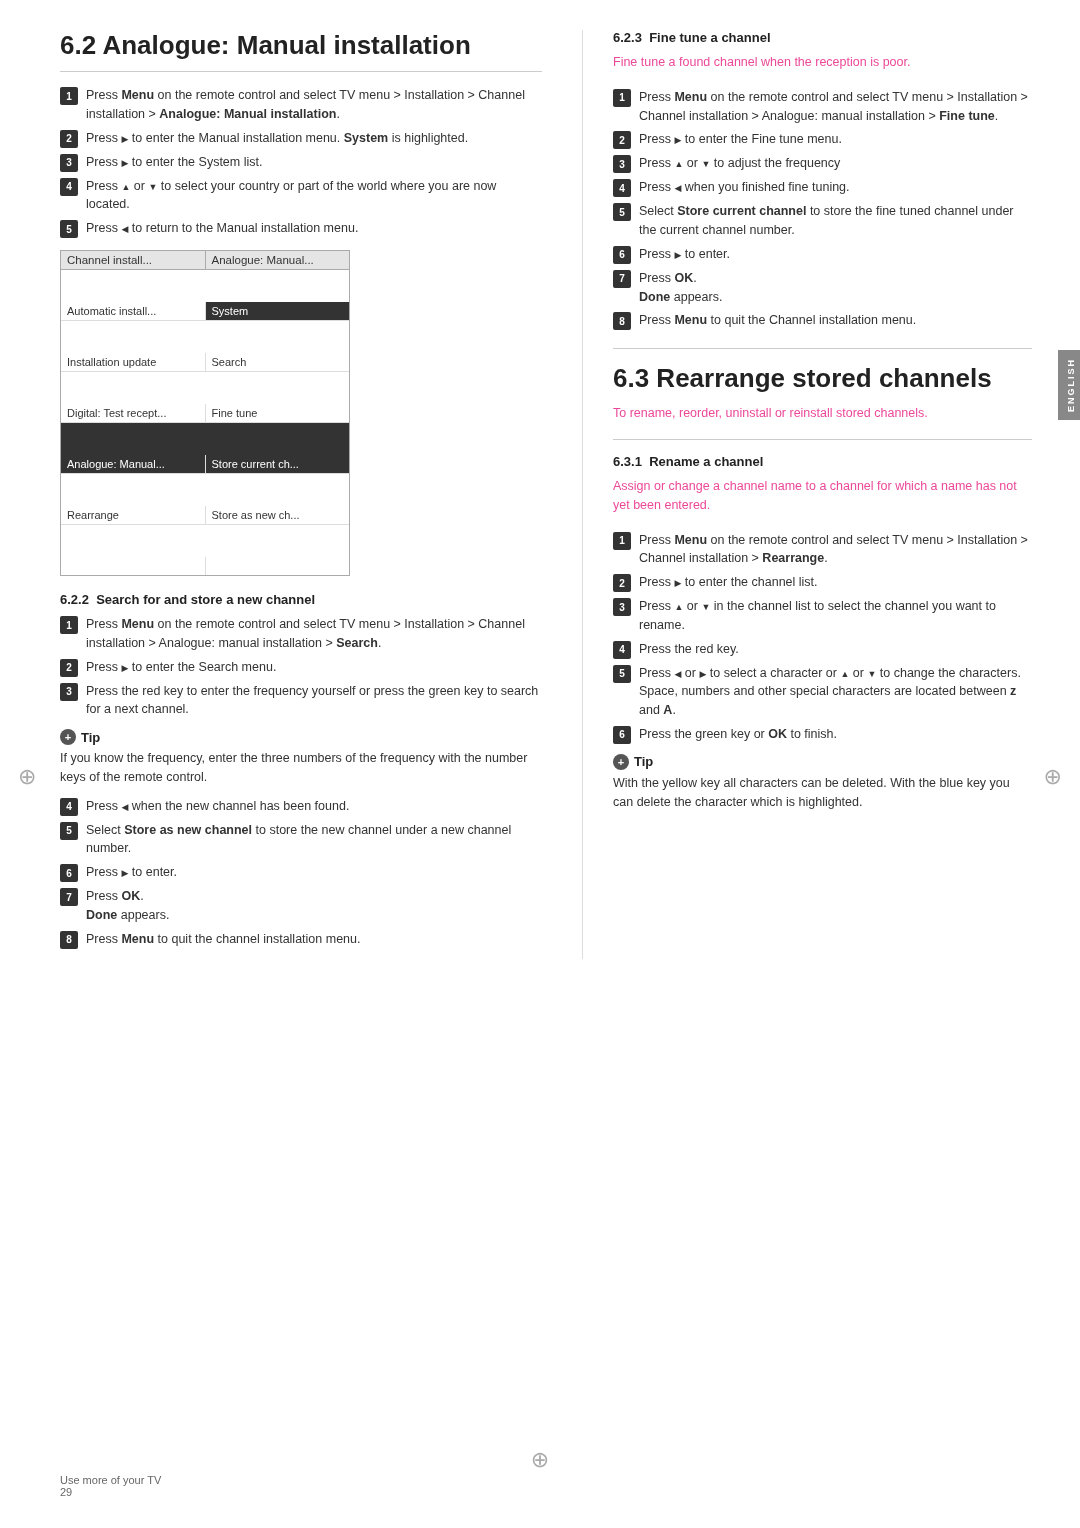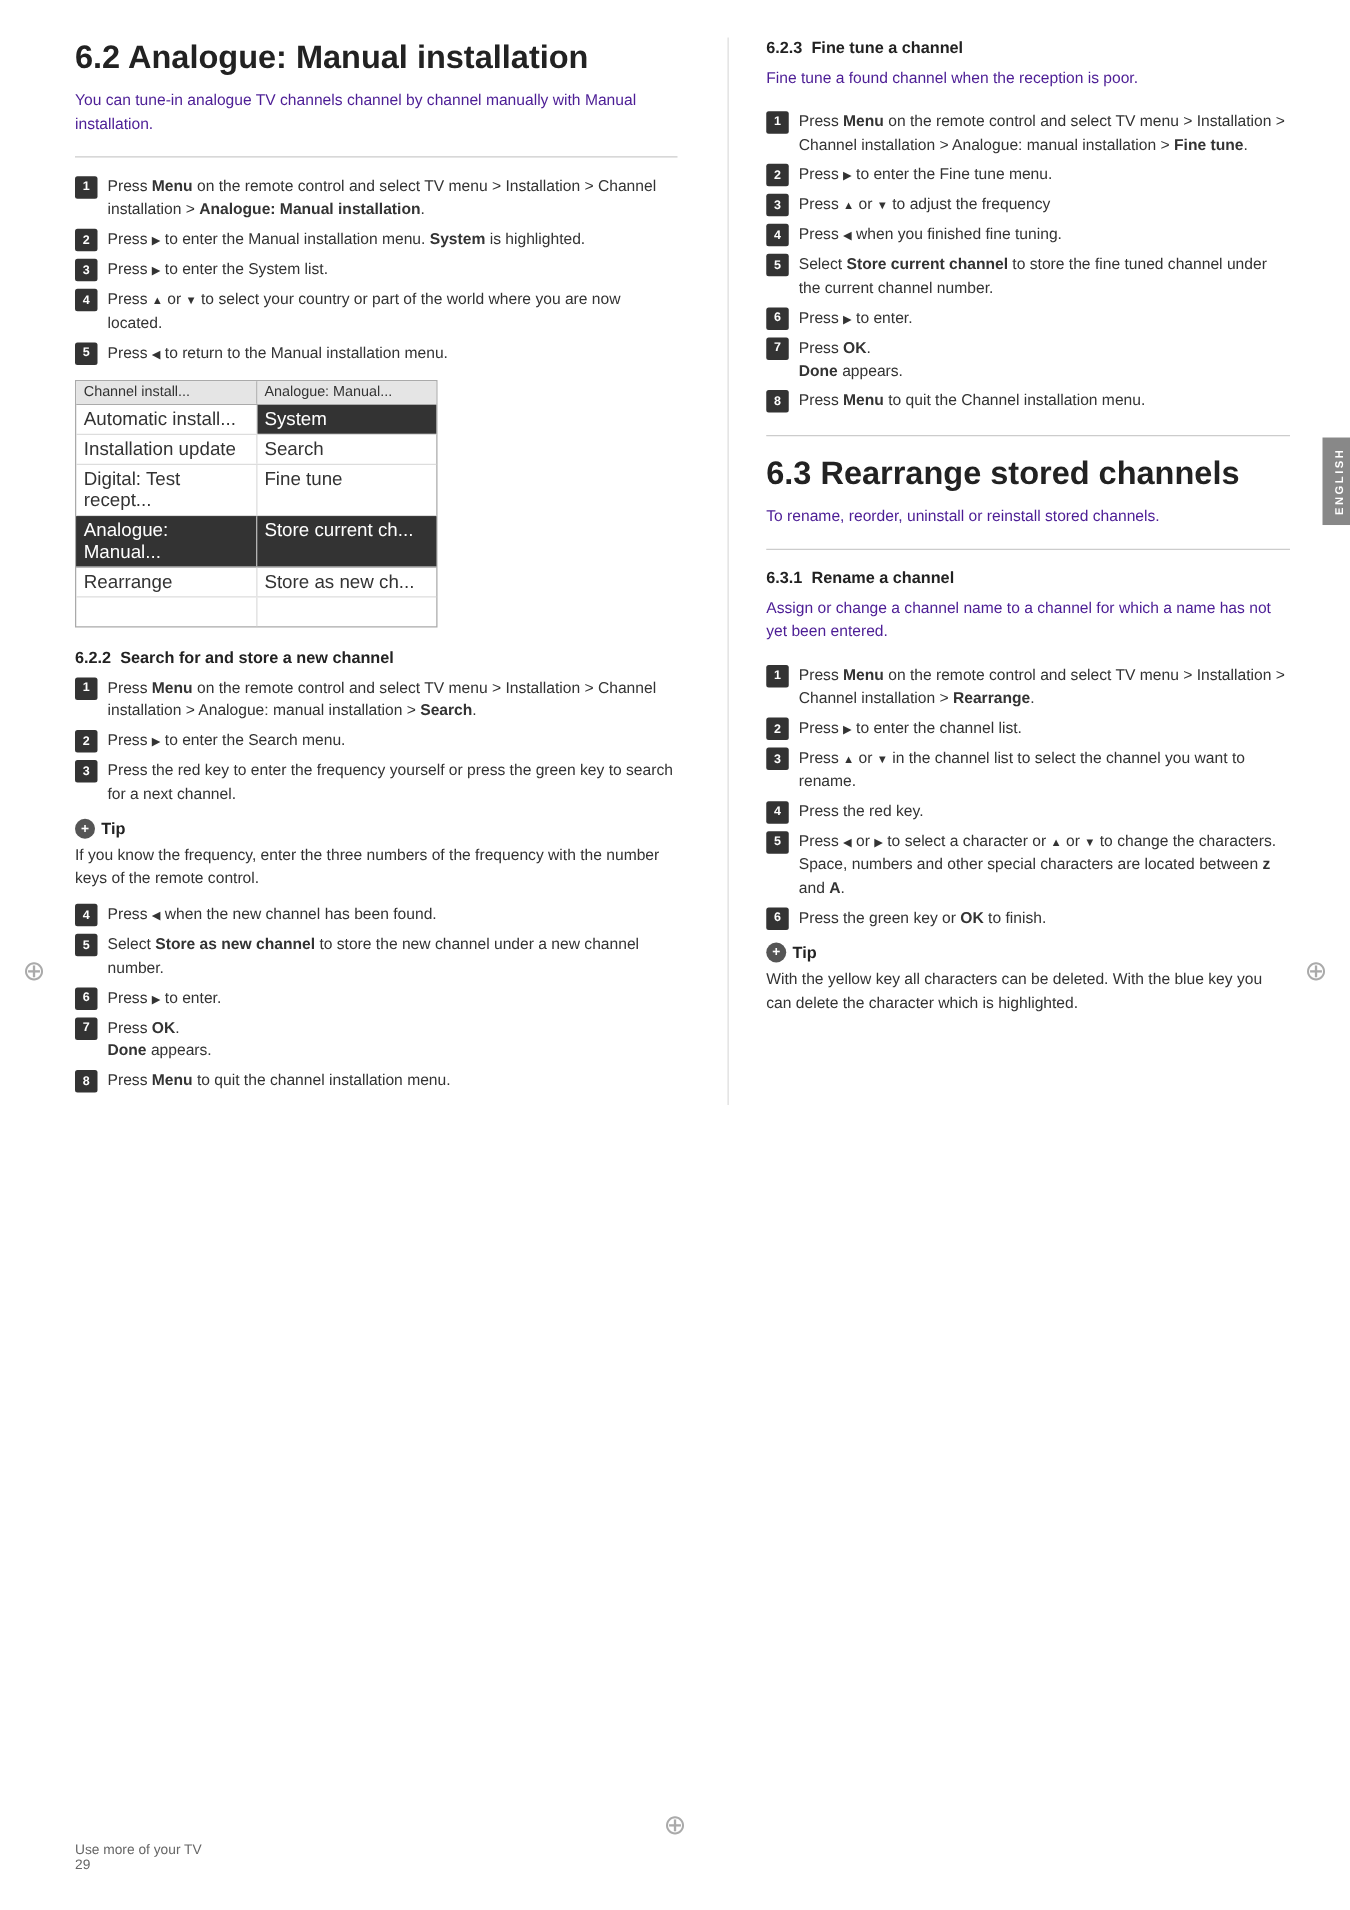--- a/index.html
+++ b/index.html
@@ -74,21 +74,21 @@
       font-size: 26px;
       font-weight: bold;
       margin-bottom: 10px;
       line-height: 1.2;
     }
 
     .section-desc {
       font-size: 12.5px;
       margin-bottom: 16px;
       line-height: 1.5;
-      color: #4c1d95;
+      color: #ec4899;
     }
 
     hr.section-rule {
       border: none;
       border-top: 1px solid #ccc;
       margin-bottom: 14px;
     }
 
     
     .subsection-title {
@@ -166,22 +166,23 @@
       border-bottom: 1px solid #ddd;
     }
 
     .menu-table .table-row:last-child {
       border-bottom: none;
     }
 
     .menu-table .cell {
       flex: 1;
       padding: 3px 6px;
-      font-size: 15px;
+      font-size: 11px;
       color: #333;
+      margin-top: 32px;
     }
 
     .menu-table .cell:first-child {
       border-right: 1px solid #ddd;
     }
 
     .menu-table .row-highlighted {
       background: #333;
       color: #fff;
     }
@@ -301,21 +302,20 @@
   <div class="right-cross">⊕</div>
 
   <div class="english-tab">ENGLISH</div>
 
 
   <div class="main-content">
 
     <div class="left-col">
 
       <div class="section-title">6.2 Analogue: Manual installation</div>
-      <div class="section-desc">You can tune-in analogue TV channels channel by channel manually with Manual installation.</div>
       <hr class="section-rule">
 
 
       <ul class="num-list">
         <li>
           <span class="num-badge">1</span>
           <span class="li-text">Press <b>Menu</b> on the remote control and select TV menu &gt; Installation &gt; Channel installation &gt; <b>Analogue: Manual installation</b>.</span>
         </li>
         <li>
           <span class="num-badge">2</span>

